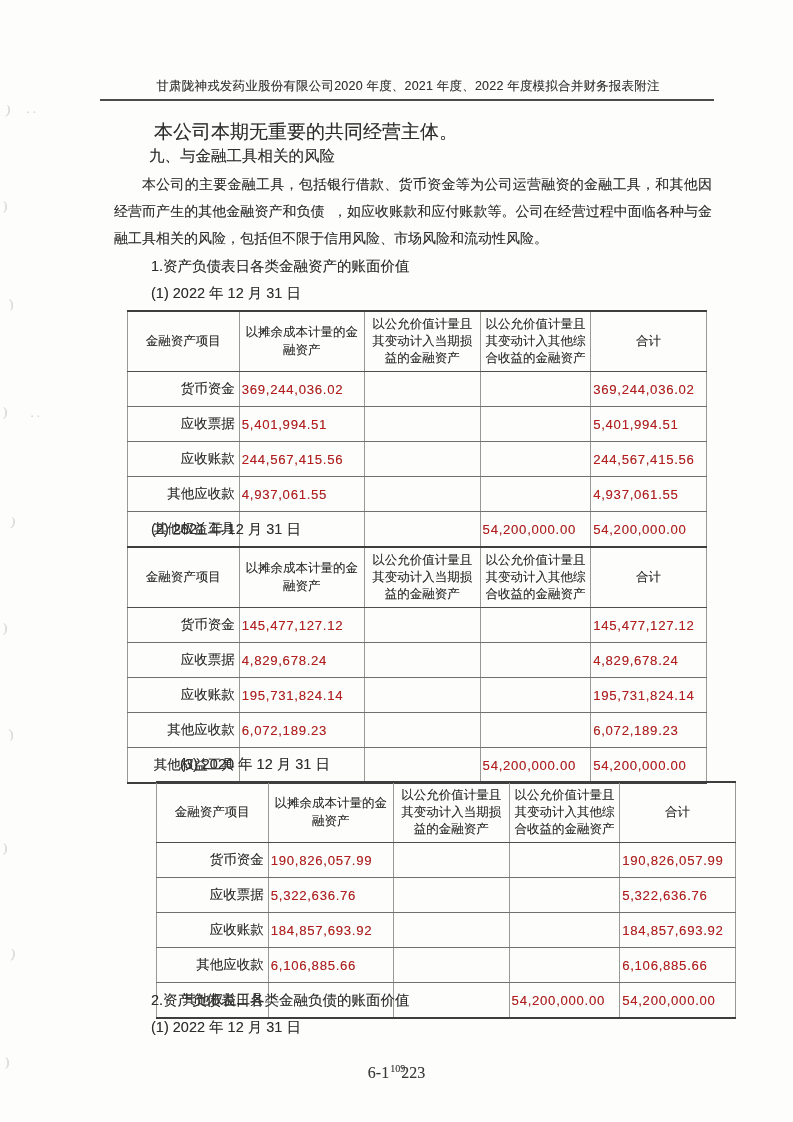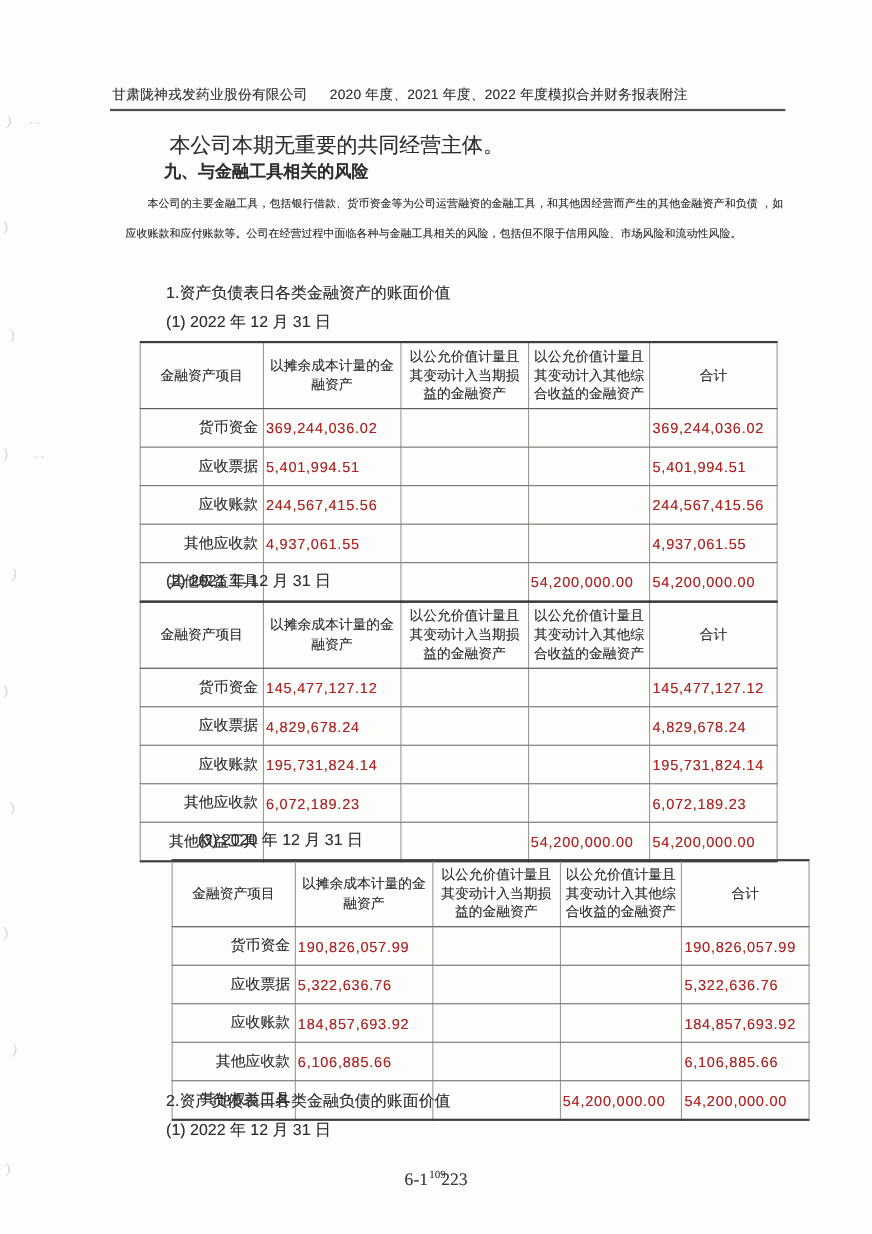--- a/index.html
+++ b/index.html
@@ -11,30 +11,30 @@
     text-shadow:0 0 .3px rgba(70,70,70,.45);
   }
   
   .art { position:absolute; color:#c3c3bb; opacity:.55; font-size:13px;
          font-family:"Liberation Serif",serif; pointer-events:none; }
   .art::before { content:")"; }
   .art.dot::before { content:"\00b7\00b7"; letter-spacing:2px; }
 
   .header-row {
     position:absolute; left:102px; top:78px; width:612px;
-    display:flex; justify-content:flex-start; align-items:flex-end;
-    font-size:12.5px; color:#333; letter-spacing:.2px; white-space:nowrap;gap:20px;
+    display:flex; justify-content:center; align-items:flex-end;
+    font-size:12.5px; color:#333; letter-spacing:.2px; white-space:nowrap;
   }
   .header-rule { position:absolute; left:100px; top:99px; width:614px; height:2px; background:#4c4c4c; }
 
   .intro   { position:absolute; left:154px; top:119px; margin:0; font-size:19px; }
-  .section-title { position:absolute; left:149px; top:146px; margin:0; font-size:15.5px; font-weight:bold; }
+  .section-title { position:absolute; left:149px; top:146px; margin:0; font-size:15.5px; font-weight:normal; }
   .para {
     position:absolute; left:114px; top:172px; width:598px; margin:0;
-    font-size:10px; line-height:27px; text-align:justify; text-indent:2em;
+    font-size:14px; line-height:27px; text-align:justify; text-indent:2em;font-family:Liberation Mono, monospace;
   }
   .sub-title { position:absolute; left:151px; margin:0; font-size:14.5px; }
   .sub1   { top:257px; }
   .sub2   { top:991px; }
   .sub2item { position:absolute; left:151px; top:1018px; margin:0; font-size:14.5px; }
 
   .tblock { position:absolute; left:127px; width:580px; }
   #tblock-0 { top:283px; }
   #tblock-1 { top:519px; }
   #tblock-2 { top:754px;padding-left:29px; }

